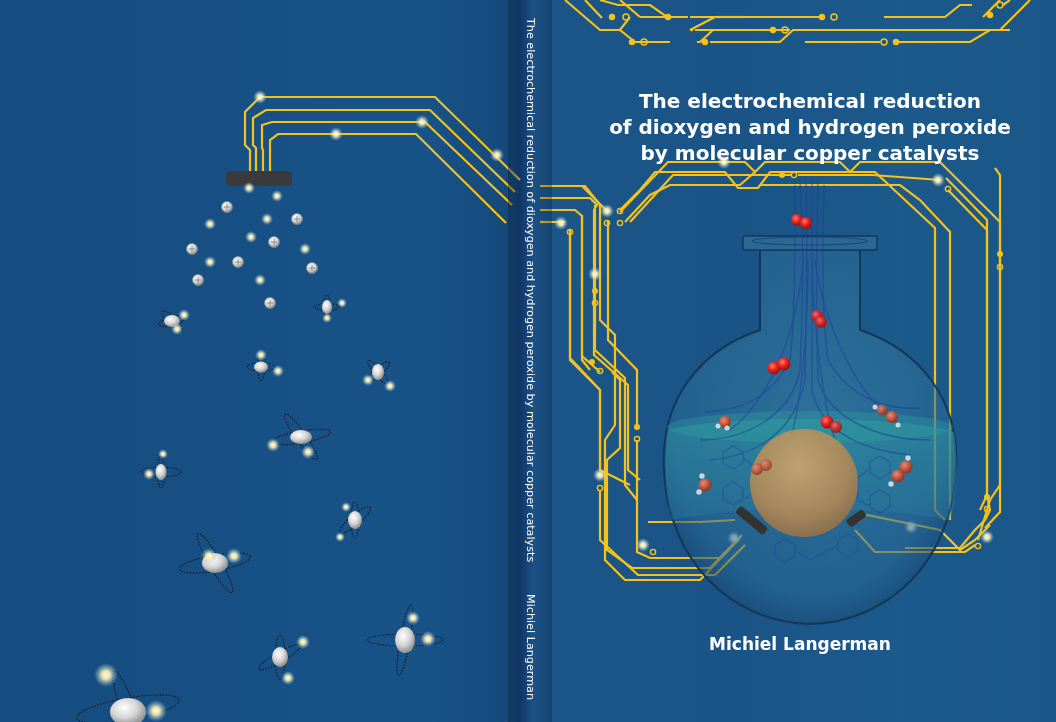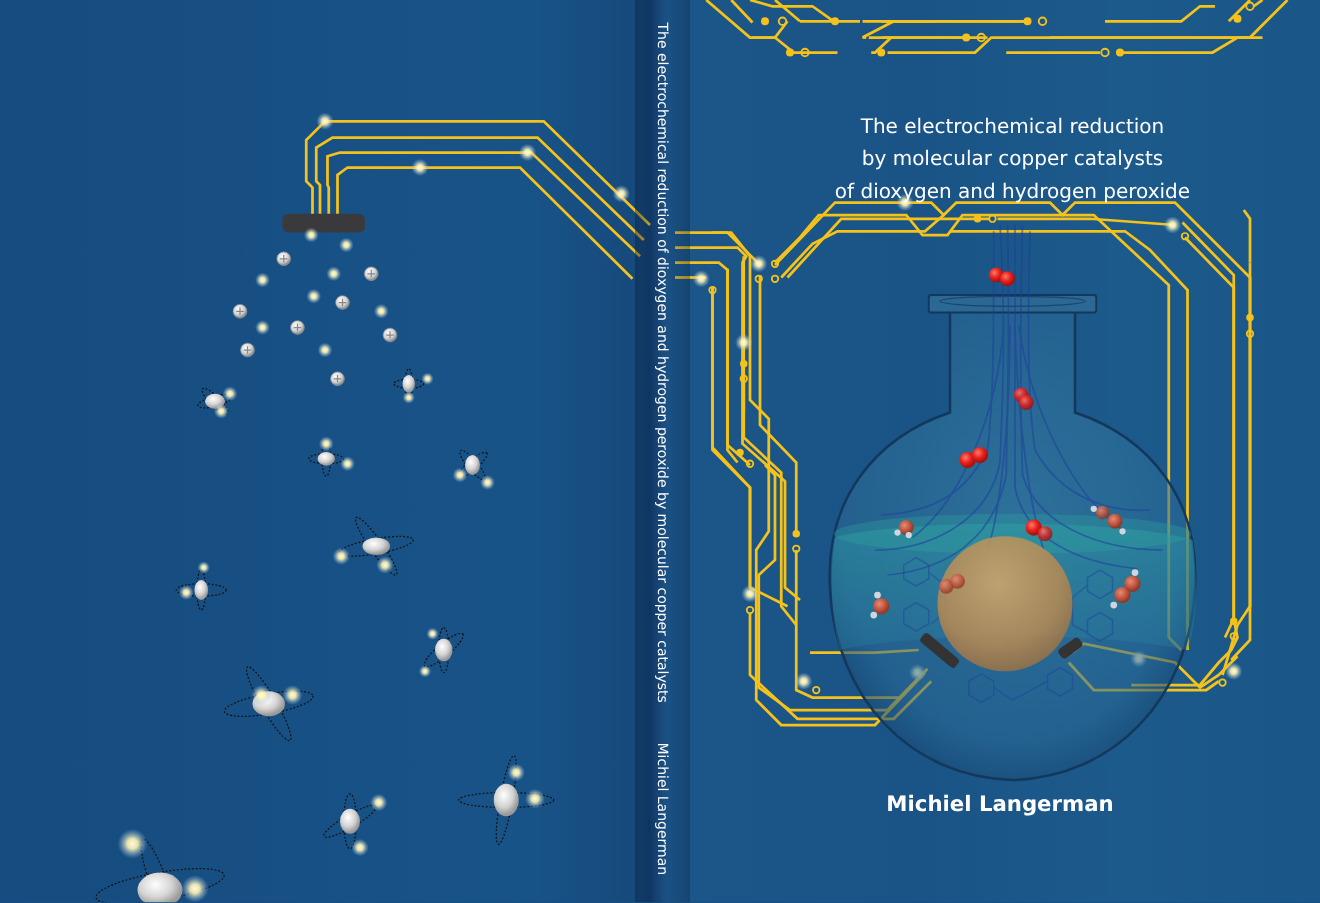--- a/index.html
+++ b/index.html
@@ -7,21 +7,21 @@
   .cover{position:relative;width:1056px;height:722px;overflow:hidden;
     background:linear-gradient(90deg,#164c80 0%,#185387 40%,#16497c 48.5%,#0f3563 49.2%,#1a4f82 50.3%,#1c5587 52%,#1a5486 70%,#1c5a8b 85%,#1a5688 100%);}
   .spine{position:absolute;left:508px;top:0;width:44px;height:722px;
     background:linear-gradient(90deg,rgba(10,30,60,.45) 0%,rgba(20,60,105,.25) 30%,rgba(30,85,135,.15) 60%,rgba(10,35,70,.35) 100%);}
   .spine-text{position:absolute;left:530px;top:0;height:722px;writing-mode:vertical-rl;
     color:#ffffff;font-size:11.2px;letter-spacing:0;display:flex;align-items:flex-start;white-space:nowrap;
     transform:translateX(-50%);}
   .spine-title{margin-top:18px;}
   .spine-author{position:absolute;top:594px;}
   .title{position:absolute;left:590px;top:88px;width:440px;text-align:center;color:#ffffff;
-    font-size:16px;font-weight:normal;line-height:26px;}
+    font-size:20px;font-weight:bold;line-height:26px;}
   .author{position:absolute;left:690px;top:634px;width:220px;text-align:center;color:#ffffff;font-size:17px;font-weight:bold;}
   svg.art{position:absolute;left:0;top:0;}
 </style>
 </head>
 <body>
 
 <div class="cover">
 
   <svg class="art" width="1056" height="722" viewBox="0 0 1056 722">
     <defs>
@@ -375,18 +375,18 @@
   </svg>
 
   <div class="spine"></div>
   <div class="spine-text">
     <span class="spine-title">The electrochemical reduction of dioxygen and hydrogen peroxide by molecular copper catalysts</span>
     <span class="spine-author">Michiel Langerman</span>
   </div>
 
   <div class="title">
     <div>The electrochemical reduction</div>
+    <div>of dioxygen and hydrogen peroxide</div>
     <div>by molecular copper catalysts</div>
-    <div>of dioxygen and hydrogen peroxide</div>
   </div>
 
   <div class="author">Michiel Langerman</div>
 </div>
 
 </body></html>

